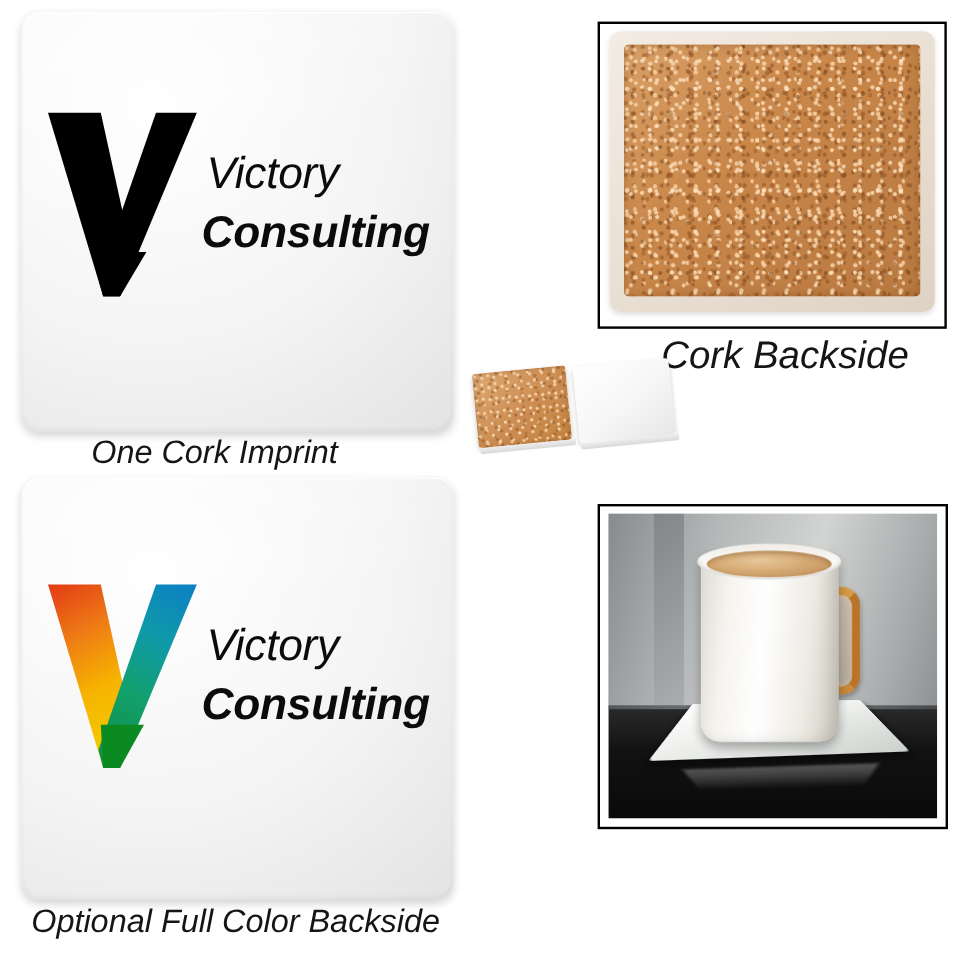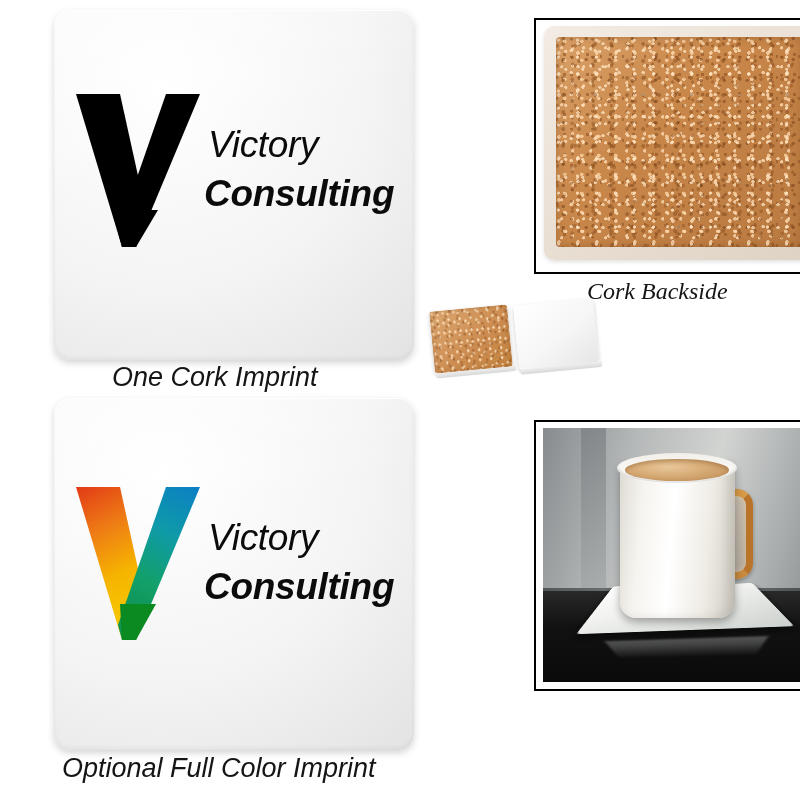--- a/index.html
+++ b/index.html
@@ -3,21 +3,21 @@
 <meta charset="utf-8">
 <style>
   html,body{margin:0;padding:0;}
   body{
     width:800px;height:800px;
     background:#ffffff;
     font-family:"Liberation Sans", sans-serif;
     position:relative;
     overflow:hidden;
   }
-  .stage{position:absolute;left:0;top:0;width:684px;height:800px;margin-left:36px;}
+  .stage{position:absolute;left:0;top:0;width:684px;height:800px;}
 
   
   .coaster{
     position:absolute;
     border-radius:16px;
     background:
       radial-gradient(120% 120% at 30% 22%, #ffffff 0%, #f4f4f4 48%, #e7e7e7 78%, #dcdcdc 100%);
     box-shadow:
       0 3px 7px rgba(0,0,0,.17),
       inset 0 1px 0 rgba(255,255,255,.95),
@@ -54,21 +54,21 @@
 
   
   .cap{
     position:absolute;
     font-style:italic;
     color:#151515;
     white-space:nowrap;
   }
   #cap-one{left:76px;top:362px;font-size:27px;}
   #cap-color{left:26px;top:753px;font-size:27px;}
-  #cap-cork{left:551px;top:278px;font-size:24px;font-family:Liberation Serif, serif;}
+  #cap-cork{left:551px;top:278px;font-size:32px;}
   #cap-pair{left:381px;top:383px;font-size:19.5px;font-weight:bold;letter-spacing:-.1px;}
 
   
   #cork-photo{
     position:absolute;left:498px;top:18px;width:291px;height:256px;
     border:2px solid #000;background:#fff;box-sizing:border-box;
   }
   #cork-photo .inner{position:absolute;left:8px;top:6px;right:8px;bottom:12px;}
   .cork-rim{
     position:absolute;inset:0;border-radius:10px;
@@ -222,21 +222,21 @@
         <polygon points="126,2 92,2 44,140 48,155 62,155" fill="url(#gradRight)"></polygon>
         <polygon points="46,119 82,119 62,155 48,155" fill="#0a8a20"></polygon>
       </svg>
     </span>
     <span class="wordmark">
       <span class="l1">Victory</span>
       <span class="l2">Consulting</span>
     </span>
   </div>
 
-  <div class="cap nosel" id="cap-color">Optional Full Color Imprint</div>
+  <div class="cap nosel" id="cap-color">Optional Full Color Backside</div>
 
   <div id="cork-photo">
     <div class="inner">
       <div class="cork-rim">
         <div class="cork-face"></div>
       </div>
     </div>
   </div>
 
   <div class="cap nosel" id="cap-cork">Cork Backside</div>

